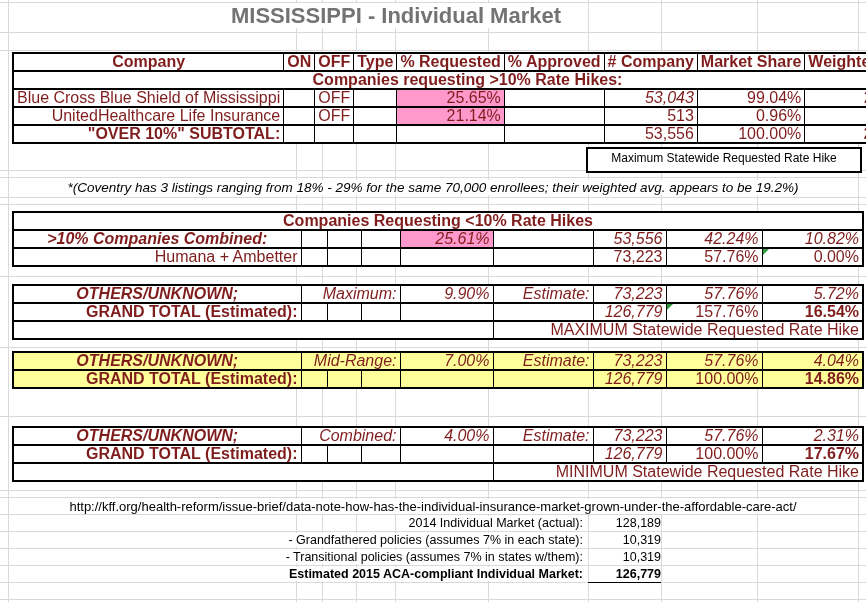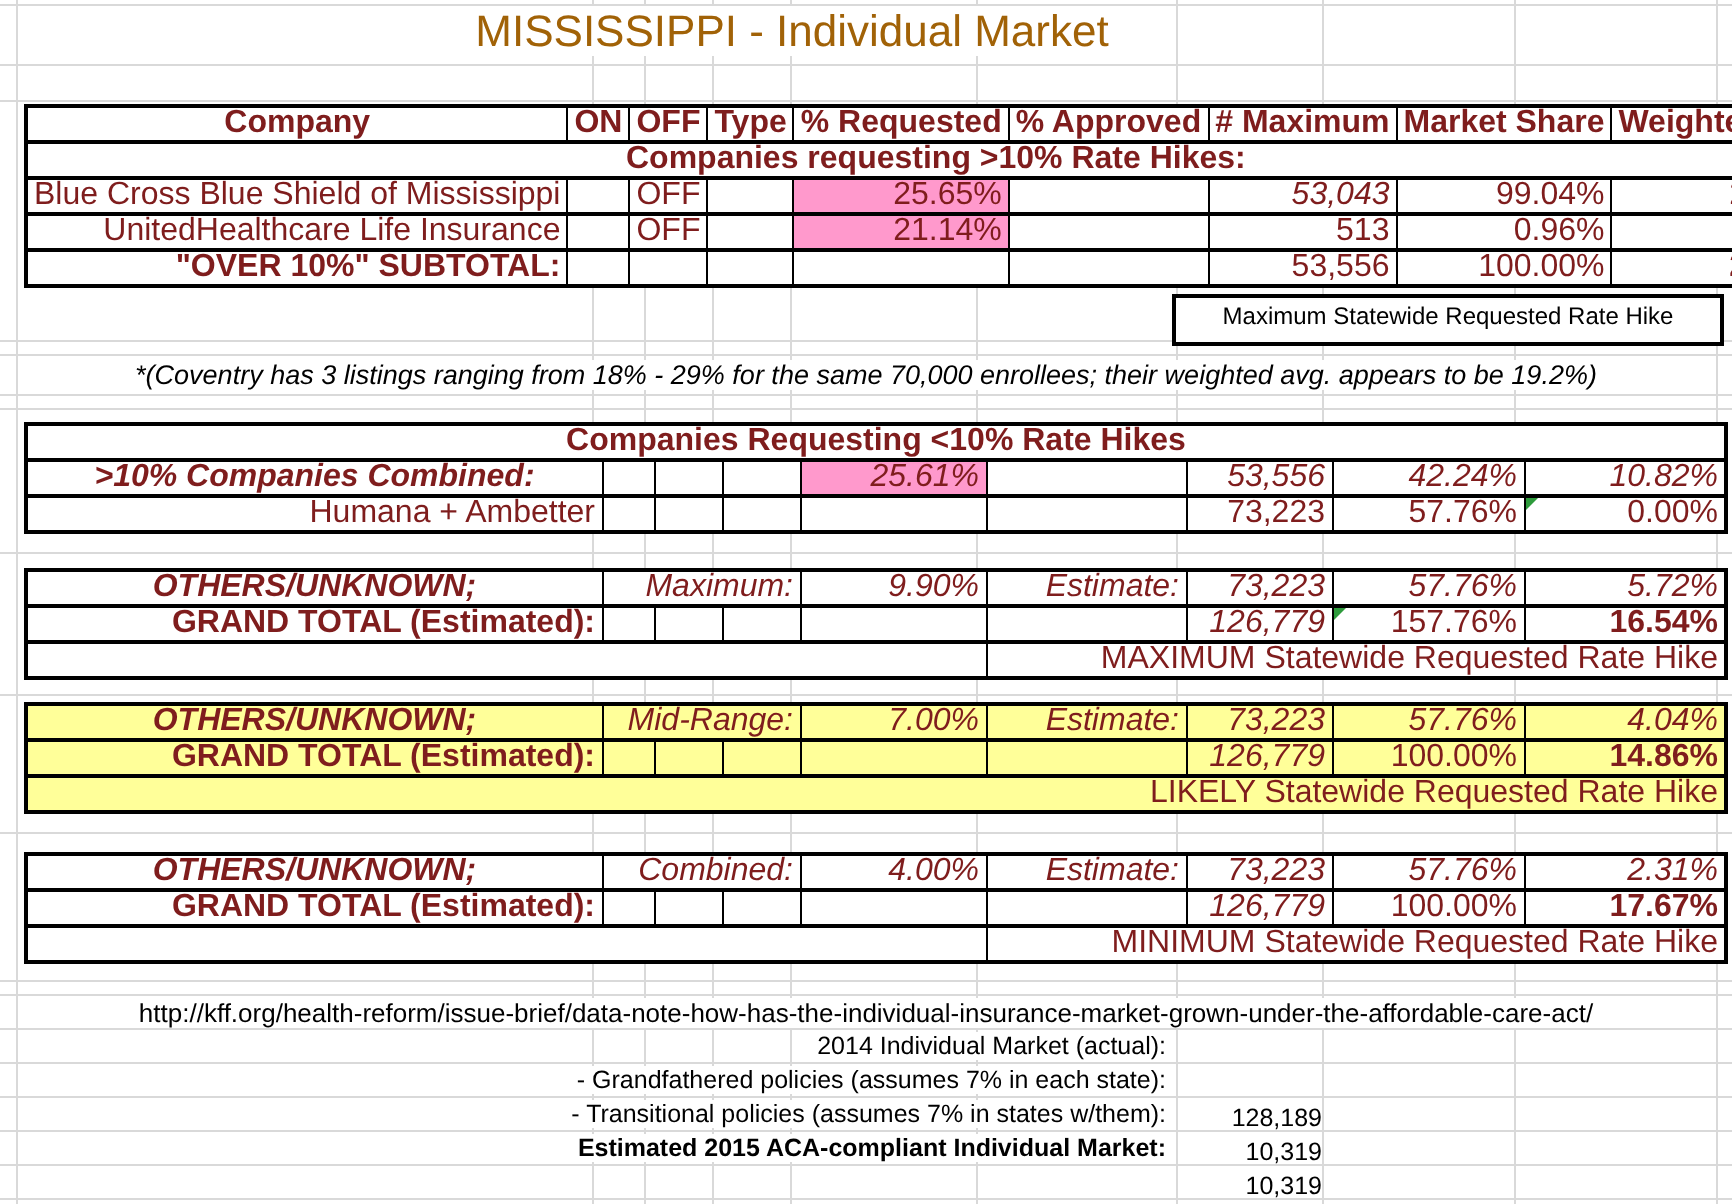--- a/index.html
+++ b/index.html
@@ -10,21 +10,21 @@
   html,body{margin:0;padding:0;}
   body{font-family:"Liberation Sans", sans-serif; background:#fff;}
   .sheet{position:relative;width:866px;height:602px;background:#fff;overflow:hidden;}
 
   
   .gv{position:absolute;top:0;bottom:0;width:1px;background:#d9d9d9;z-index:0;}
   .gh{position:absolute;left:0;right:0;height:1px;background:#d9d9d9;z-index:0;}
 
   .layer{position:absolute;z-index:1;}
 
-  .title{top:3px;left:0;width:792px;text-align:center;font-size:22px;font-weight:normal;color:#a16207;}
+  .title{top:3px;left:0;width:792px;text-align:center;font-size:22px;font-weight:bold;color:#737373;}
   .mask{background:#fff;padding:0 5px;}
 
   table.tbl{position:absolute;z-index:1;left:12px;border-collapse:collapse;table-layout:fixed;background:#fff;font-size:16px;color:#7f1d1d;border:2px solid #000;}
   table.tbl td{border-left:1px solid #000;border-right:1px solid #000;border-top:2px solid #000;border-bottom:2px solid #000;height:16px;line-height:16px;padding:0 3px;white-space:nowrap;overflow:hidden;}
   table.tbl tr.hdr td{border-bottom:2px solid #000;font-weight:bold;text-align:center;}
   .r{text-align:right;} .c{text-align:center;margin-top:17px;}
   .b{font-weight:bold;} .i{font-style:italic;} .bi{font-weight:bold;font-style:italic;text-align:center;}
   td.pink{background:var(--pink);}
   table.ylw, table.ylw td{background:var(--yellow);}
   td.flag{position:relative;}
@@ -32,21 +32,21 @@
 
   .notebox{position:absolute;z-index:2;border:2px solid #000;background:#fff;font-size:12px;line-height:18px;text-align:center;white-space:nowrap;overflow:hidden;}
 
   .centerline{left:0;width:866px;text-align:center;font-size:13.5px;}
   .coventry{top:180px;font-style:italic;}
   .url{top:499px;font-size:13px;}
 
   .frows{top:515px;left:8px;width:660px;}
   .frow{display:flex;height:17px;line-height:16px;font-size:12.5px;}
   .flabel{width:580px;text-align:right;}
-  .fval{width:73px;text-align:right;margin-top:36px;}
+  .fval{width:73px;text-align:right;}
   .frow.last{font-weight:bold;}
   .frow.last .fval{border-bottom:1px solid #000;}
 </style>
 </head>
 <body>
 
 <div class="sheet">
 
   <div class="gv" style="left:8px"></div>
   <div class="gv" style="left:296px"></div>
@@ -92,21 +92,21 @@
         <col style="width:101px">
     </colgroup>
     <tbody>
         <tr class="hdr">
       <td>Company</td>
       <td>ON</td>
       <td>OFF</td>
       <td>Type</td>
       <td>% Requested</td>
       <td>% Approved</td>
-      <td># Maximum</td>
+      <td># Company</td>
       <td>Market Share</td>
       <td>Weighted Avg.</td>
     </tr>
     <tr>
       <td colspan="9" class="b c">Companies requesting &gt;10% Rate Hikes:</td>
     </tr>
     <tr>
       <td class="r">Blue Cross Blue Shield of Mississippi</td>
       <td></td>
       <td class="c">OFF</td>
@@ -252,23 +252,20 @@
     <tr>
       <td class="r b">GRAND TOTAL (Estimated):</td>
       <td></td>
       <td></td>
       <td></td>
       <td></td>
       <td></td>
       <td class="r i">126,779</td>
       <td class="r">100.00%</td>
       <td class="r b">14.86%</td>
-    </tr>
-    <tr>
-      <td colspan="9" class="r">LIKELY Statewide Requested Rate Hike</td>
     </tr>
   </tbody>
     </table>
 
   <table class="tbl" style="top:426px">
     <colgroup>
       <col style="width:288px">
         <col style="width:26px">
         <col style="width:34px">
         <col style="width:39px">

